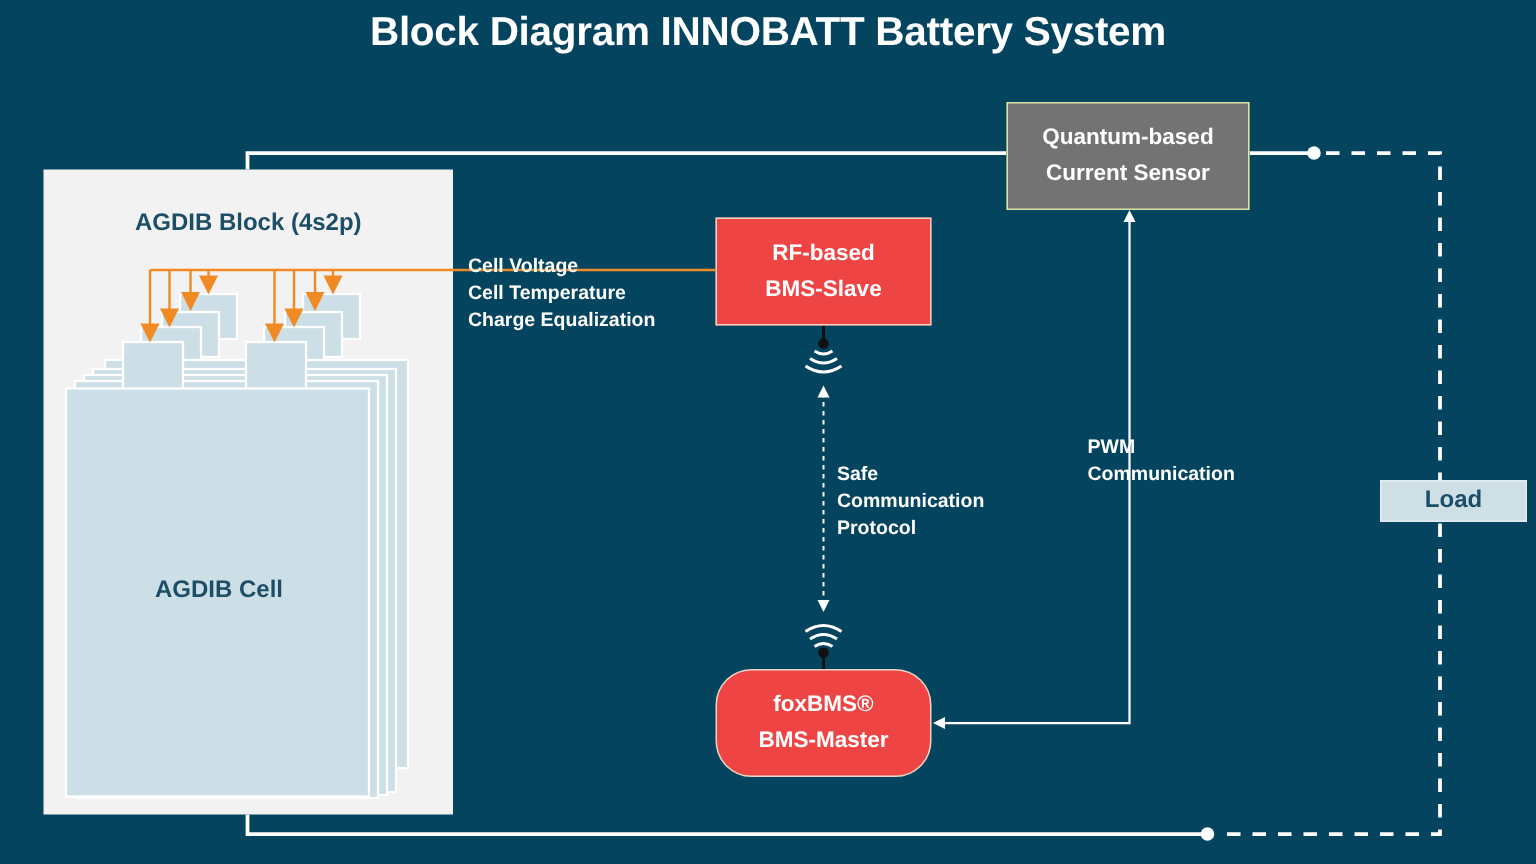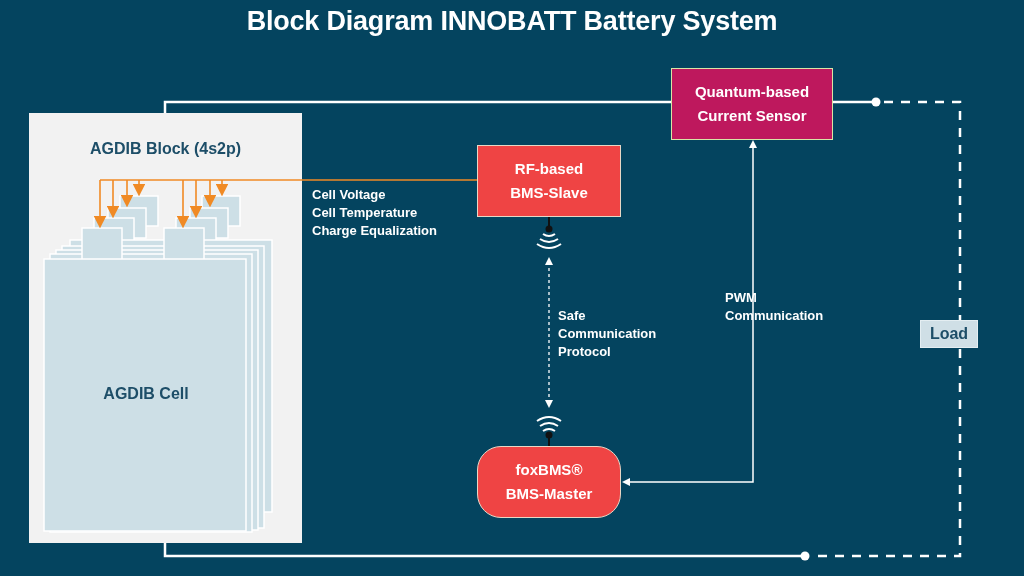--- a/index.html
+++ b/index.html
@@ -26,33 +26,33 @@
   .cell-label {
     left: 45px; width: 202px; top: 385px; text-align: center;
     color: #1d4e68; font-size: 16px; font-weight: bold;
   }
   .box {
     display: flex; align-items: center; justify-content: center; text-align: center;
     color: #ffffff; font-weight: bold; font-size: 15px; line-height: 24px;
     box-sizing: border-box; border: 1px solid #e8d7c6;
   }
   .orange { background: #ef4444; }
-  .green { background: #be185d; border-color: #d8e6a6; }
+  .green { background: #737373; border-color: #d8e6a6; }
   .slave { left: 477px; top: 145px; width: 144px; height: 72px; }
   .master { left: 477px; top: 446px; width: 144px; height: 72px; border-radius: 24px; }
   .sensor { left: 671px; top: 68px; width: 162px; height: 72px; }
   .load {
-    left: 920px; top: 320px; width: 58px; height: 28px;
+    left: 920px; top: 320px; width: 98px; height: 28px;
     background: #cfdfe6; color: #1d4e68; border: 1px solid #e4eef2;
     font-size: 16px; font-weight: bold;
   }
   .label {
     color: #ffffff; font-size: 13px; font-weight: bold; line-height: 18px;
   }
-  .cell-info { left: 312px; top: 186px; }
+  .cell-info { left: 312px; top: 168px; }
   .safe-info { left: 558px; top: 307px; }
   .pwm-info { left: 725px; top: 289px; }
 </style>
 </head>
 <body>
 
 <div class="abs title">Block Diagram INNOBATT Battery System</div>
 
 <div class="abs module-panel"></div>
 

